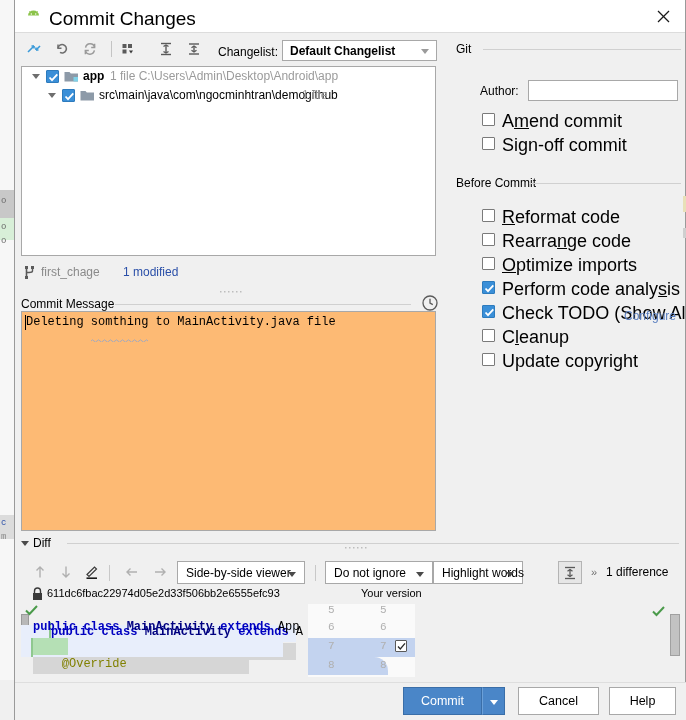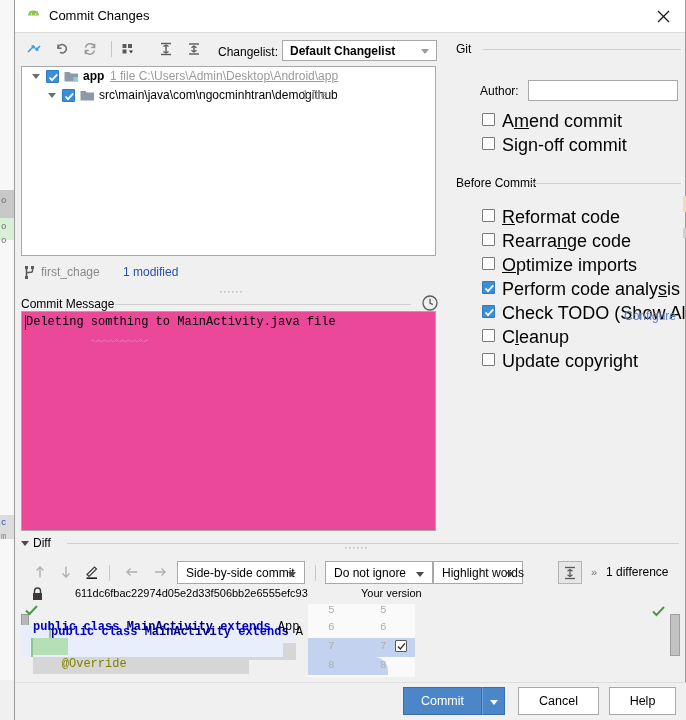--- a/index.html
+++ b/index.html
@@ -20,21 +20,21 @@
   
   #dialog {
     position:absolute; left:14px; top:0; width:672px; height:720px;
     background:#f0f0f0;
     border:1px solid #9a9a9a; border-top:none; border-bottom:none;
   }
 
   
   #titlebar { height:33px; background:#ffffff; position:relative; border-bottom:1px solid #dcdcdc; }
   #title-icon { position:absolute; left:10px; top:8px; width:17px; height:17px; }
-  #title-text { position:absolute; left:34px; top:8px; font-size:13px; color:#000; }
+  #title-text { position:absolute; left:34px; top:8px; font-size:19px; color:#000; }
   #close-btn { position:absolute; right:0; top:0; width:44px; height:33px; display:flex; align-items:center; justify-content:center; cursor:pointer; }
   #close-btn svg { display:block; }
 
   
   #toolbar { position:absolute; left:0; top:33px; width:672px; height:32px; }
   .tb-icon { position:absolute; top:6px; width:22px; height:20px; display:flex; align-items:center; justify-content:center; cursor:pointer; }
   #tb-sep { position:absolute; left:96px; top:8px; width:1px; height:16px; background:#c4c4c4; }
   #changelist-label { position:absolute; left:203px; top:12px; font-size:12px; color:#000; }
   #changelist-combo {
     position:absolute; left:267px; top:7px; width:155px; height:21px;
@@ -73,21 +73,21 @@
   #branch-name { position:absolute; left:18px; top:1px; font-size:12px; color:#8a8a8a; }
   #modified-count { position:absolute; left:100px; top:1px; font-size:12px; color:#2a4fa8; }
   #grip-1 { position:absolute; left:205px; top:284px; width:24px; height:5px; }
 
   
   #cm-label { position:absolute; left:6px; top:297px; font-size:12px; color:#000; }
   #cm-line { position:absolute; left:100px; top:304px; width:296px; height:1px; background:#d0d0d0; }
   #cm-clock { position:absolute; left:406px; top:294px; width:18px; height:18px; cursor:pointer; }
   #cm-box {
     position:absolute; left:6px; top:311px; width:415px; height:220px;
-    background:#ec4899; border:1px solid #a8a8a8;
+    background:#fdba74; border:1px solid #a8a8a8;
   }
   #cm-text {
     position:absolute; left:4px; top:3px; font-family:"Liberation Mono", monospace;
     font-size:12px; color:#000; white-space:pre;
   }
   #cm-caret { position:absolute; left:3px; top:3px; width:1px; height:15px; background:#000; }
   #cm-squiggle { position:absolute; left:69px; top:19px; width:58px; height:4px; }
 
   
   #author-label { position:absolute; left:465px; top:84px; font-size:12px; color:#000; }
@@ -123,21 +123,21 @@
   .dt-combo .lbl { position:absolute; left:8px; top:4px; font-size:12px; color:#000; white-space:nowrap; }
   .dt-combo .arr { position:absolute; top:10px; width:0;height:0;
       border-left:4px solid transparent;border-right:4px solid transparent;border-top:5px solid #4a4a4a; }
   #dt-btn-collapse { position:absolute; left:537px; top:3px; width:24px; height:23px; background:#e6e6e6; border:1px solid #b4b4b4; cursor:pointer; }
   #dt-chevrons { position:absolute; left:570px; top:8px; font-size:11px; color:#707070; cursor:pointer; }
   #dt-diffcount { position:absolute; left:585px; top:7px; font-size:12px; color:#000; }
 
   
   #diff-filebar { position:absolute; left:6px; top:586px; width:660px; height:17px; }
   #lock-icon { position:absolute; left:10px; top:1px; width:13px; height:14px; }
-  #hash-text { position:absolute; left:26px; top:1px; font-size:11px; color:#000;margin-left:28px; }
+  #hash-text { position:absolute; left:26px; top:1px; font-size:11px; color:#000; }
   #yourver-text { position:absolute; left:340px; top:1px; font-size:11px; color:#000; }
 
   
   #diff-body { position:absolute; left:6px; top:604px; width:660px; height:73px; }
   #pane-left { left:8px; width:277px; }
   #pane-right { left:396px; width:264px; }
 
   #gutter-left  { position:absolute; left:0px; top:0; width:8px; height:73px; background:#f0f0f0; }
   #gutter-lbar  { position:absolute; left:0px; top:10px; width:8px; height:40px; background:#b8b8b8; border:1px solid #9a9a9a; }
   #gutter-mid   { position:absolute; left:287px; top:0; width:107px; height:73px; background:#fafafa; }
@@ -293,21 +293,21 @@
             <path d="M1.5 5.5 L4 8.2 L9.3 2.3" stroke="#fff" stroke-width="1.8" fill="none"></path>
           </svg>
       </div>
       <div class="tree-ico" style="left:42px;">
         <svg width="15" height="13" viewBox="0 0 15 13">
           <path d="M0.5 2 L5.5 2 L6.8 3.4 L14 3.4 L14 11.5 L0.5 11.5 Z" fill="#8d9aa8"></path>
           <rect x="9.5" y="7" width="4.5" height="4.5" fill="#7fd1e8"></rect>
         </svg>
       </div>
       <div class="tree-name" style="left:61px; font-weight:bold;">app</div>
-      <div class="tree-meta" style="left:88px;text-decoration:underline;">1 file  C:\Users\Admin\Desktop\Android\app</div>
+      <div class="tree-meta" style="left:88px;">1 file  C:\Users\Admin\Desktop\Android\app</div>
     </div>
 
     <div class="tree-row" id="trow1" style="top:19px;">
       <div class="twisty" style="left:24px;">
           <i></i>
         </div>
       <div class="cb" style="left:40px;">
         <svg width="11" height="11" viewBox="0 0 11 11">
             <path d="M1.5 5.5 L4 8.2 L9.3 2.3" stroke="#fff" stroke-width="1.8" fill="none"></path>
           </svg>
@@ -464,21 +464,21 @@
           <path d="M13 7 L3 7 M6.5 3.5 L3 7 L6.5 10.5" stroke="#b0b0b0" stroke-width="1.4" fill="none"></path>
         </svg>
     </div>
     <div class="dt-icon" style="left:128px;">
       <svg width="16" height="14" viewBox="0 0 16 14">
           <path d="M3 7 L13 7 M9.5 3.5 L13 7 L9.5 10.5" stroke="#b0b0b0" stroke-width="1.4" fill="none"></path>
         </svg>
     </div>
 
     <div class="dt-combo" style="left:156px; width:128px;">
-      <div class="lbl">Side-by-side commit</div>
+      <div class="lbl">Side-by-side viewer</div>
       <div class="arr" style="right:8px;"></div>
     </div>
     <div class="dt-sep" style="left:294px;"></div>
     <div class="dt-combo" style="left:304px; width:108px;">
       <div class="lbl">Do not ignore</div>
       <div class="arr" style="right:8px;"></div>
     </div>
     <div class="dt-combo" style="left:412px; width:90px;">
       <div class="lbl">Highlight words</div>
       <div class="arr" style="right:8px;"></div>

